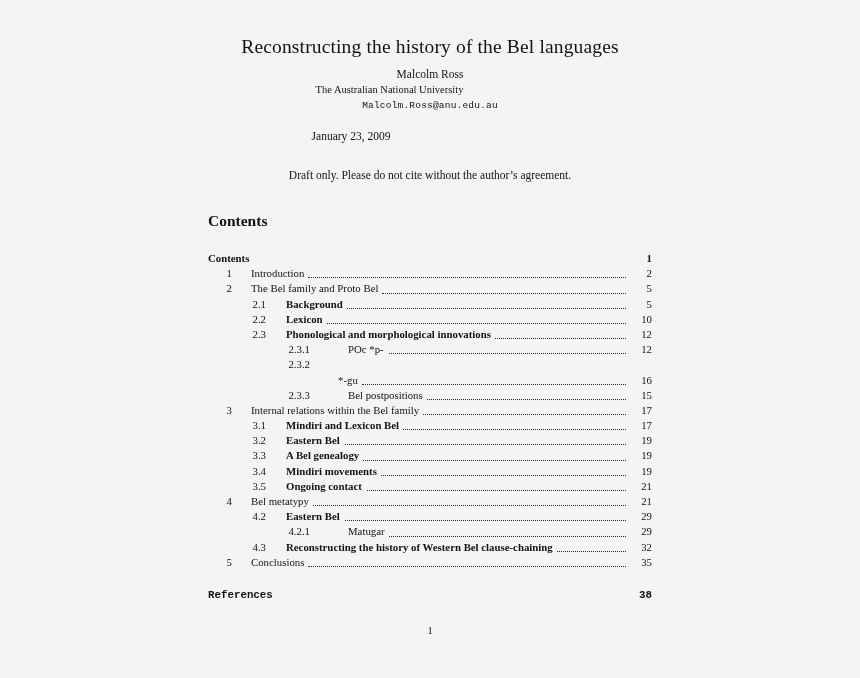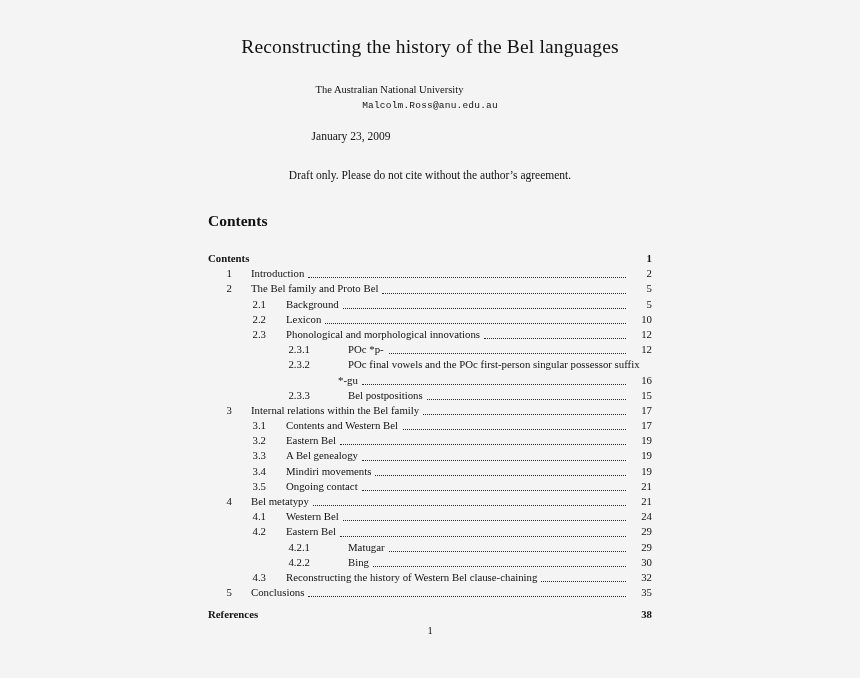--- a/index.html
+++ b/index.html
@@ -128,49 +128,50 @@
 
   
   .lvl0 .label { left: 0; font-weight: bold; }
   .lvl0 .page  { font-weight: bold; }
 
   .lvl1 .num   { left: 8px;  width: 16px; }
   .lvl1 .label { left: 43px; }
   .lvl1 .leader { left: 46px; }
 
   .lvl2 .num   { left: 36px; width: 22px; }
-  .lvl2 .label { left: 78px; }
+  .lvl2 .label { left: 78px; font-weight: bold; }
   .lvl2 .leader { left: 81px; }
 
   .lvl3 .num   { left: 72px; width: 30px; }
   .lvl3 .label { left: 140px; }
   .lvl3 .leader { left: 133px; }
 
   
   .cont .label { left: 130px; }
   .cont .leader { left: 133px; }
 
-  .gap-before { margin-top: 7px; }
+  .gap-before { margin-top: 18px; font-family: Liberation Mono, monospace; }
 
   
   .folio {
     position: absolute;
     left: 0;
     top: 625px;
     width: 860px;
     text-align: center;
     font-size: 10.5px;
   }
 </style>
 </head>
 <body>
 
 <div id="page">
 
   <div class="title">Reconstructing the history of the Bel languages</div>
+  <div class="author">Malcolm Ross</div>
   <div class="affiliation">The Australian National University</div>
   <div class="email">Malcolm.Ross@anu.edu.au</div>
   <div class="date">January 23, 2009</div>
 
   <div class="draft">
     <b>Draft only</b><span>. Please do not cite without the author’s agreement.</span>
   </div>
 
   <div class="contents-heading">Contents</div>
 
@@ -210,42 +211,41 @@
         <span class="page">12</span>
       </div>
       <div class="toc-row lvl3">
         <span class="num">2.3.1</span>
         <span class="label">POc *p-</span>
         <span class="leader" style="left: 170px;"></span>
         <span class="page">12</span>
       </div>
       <div class="toc-row lvl3">
         <span class="num">2.3.2</span>
-        <span class="label">POc final vowels and the POc first-person singular possessor suffix</span>
       </div>
       <div class="toc-row lvl3 cont">
         <span class="label">*-gu</span>
         <span class="leader" style="left: 154px;"></span>
         <span class="page">16</span>
       </div>
       <div class="toc-row lvl3">
         <span class="num">2.3.3</span>
         <span class="label">Bel postpositions</span>
         <span class="leader" style="left: 209px;"></span>
         <span class="page">15</span>
       </div>
       <div class="toc-row lvl1">
         <span class="num">3</span>
         <span class="label">Internal relations within the Bel family</span>
         <span class="leader" style="left: 215px;"></span>
         <span class="page">17</span>
       </div>
       <div class="toc-row lvl2">
         <span class="num">3.1</span>
-        <span class="label">Contents and Western Bel</span>
+        <span class="label">Mindiri and Lexicon Bel</span>
         <span class="leader" style="left: 189px;"></span>
         <span class="page">17</span>
       </div>
       <div class="toc-row lvl2">
         <span class="num">3.2</span>
         <span class="label">Eastern Bel</span>
         <span class="leader" style="left: 132px;"></span>
         <span class="page">19</span>
       </div>
       <div class="toc-row lvl2">
@@ -264,45 +264,33 @@
         <span class="num">3.5</span>
         <span class="label">Ongoing contact</span>
         <span class="leader" style="left: 154px;"></span>
         <span class="page">21</span>
       </div>
       <div class="toc-row lvl1">
         <span class="num">4</span>
         <span class="label">Bel metatypy</span>
         <span class="leader" style="left: 105px;"></span>
         <span class="page">21</span>
-      </div>
-      <div class="toc-row lvl2">
-        <span class="num">4.1</span>
-        <span class="label">Western Bel</span>
-        <span class="leader" style="left: 135px;"></span>
-        <span class="page">24</span>
       </div>
       <div class="toc-row lvl2">
         <span class="num">4.2</span>
         <span class="label">Eastern Bel</span>
         <span class="leader" style="left: 132px;"></span>
         <span class="page">29</span>
       </div>
       <div class="toc-row lvl3">
         <span class="num">4.2.1</span>
         <span class="label">Matugar</span>
         <span class="leader" style="left: 171px;"></span>
         <span class="page">29</span>
       </div>
-      <div class="toc-row lvl3">
-        <span class="num">4.2.2</span>
-        <span class="label">Bing</span>
-        <span class="leader" style="left: 155px;"></span>
-        <span class="page">30</span>
-      </div>
       <div class="toc-row lvl2">
         <span class="num">4.3</span>
         <span class="label">Reconstructing the history of Western Bel clause-chaining</span>
         <span class="leader" style="left: 333px;"></span>
         <span class="page">32</span>
       </div>
       <div class="toc-row lvl1">
         <span class="num">5</span>
         <span class="label">Conclusions</span>
         <span class="leader" style="left: 100px;"></span>

